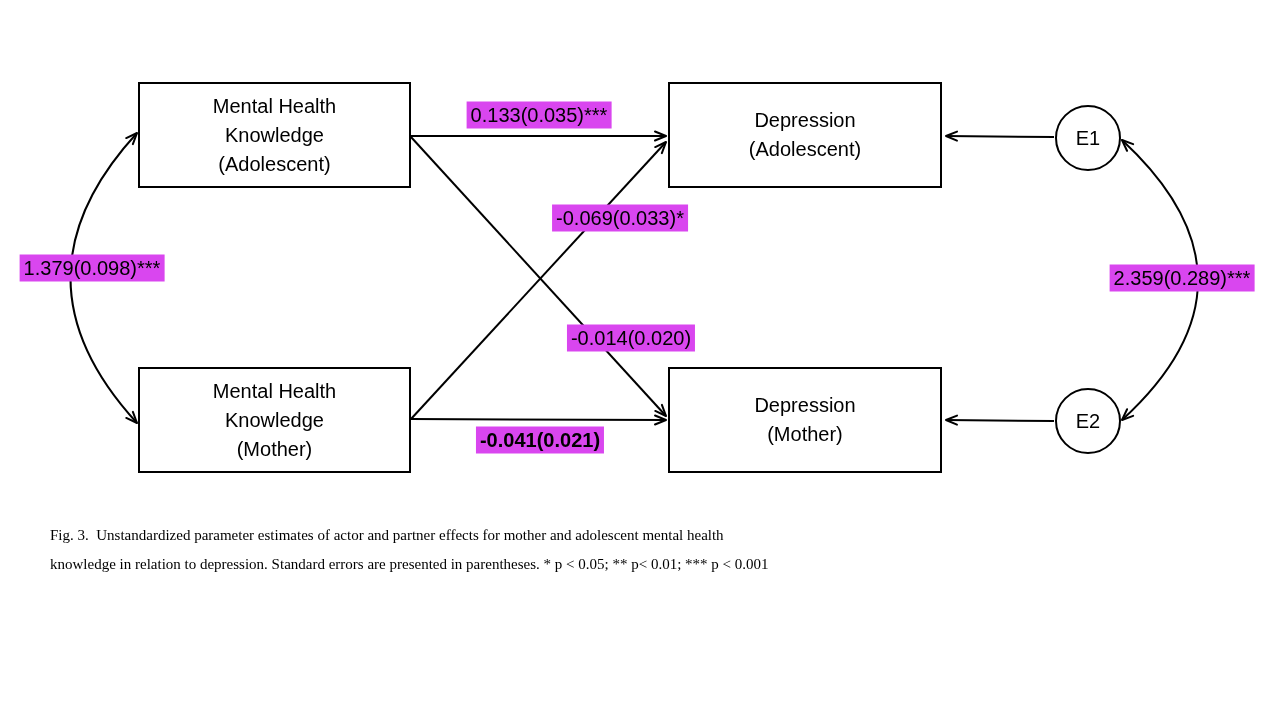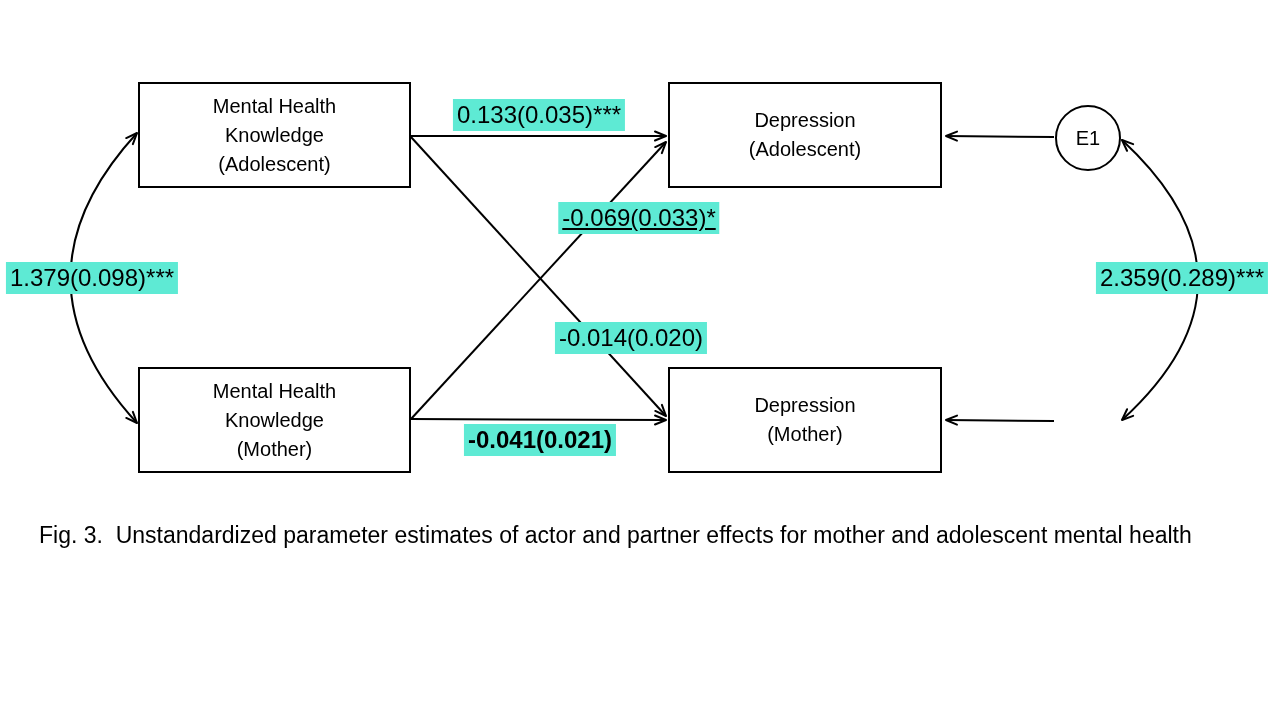--- a/index.html
+++ b/index.html
@@ -43,39 +43,39 @@
   }
   .box-tl { left: 138px; top: 82px;  width: 273px; height: 106px; }
   .box-tr { left: 668px; top: 82px;  width: 274px; height: 106px; }
   .box-bl { left: 138px; top: 367px; width: 273px; height: 106px; }
   .box-br { left: 668px; top: 367px; width: 274px; height: 106px; }
   .circ-e1 { left: 1055px; top: 105px; text-align: right; }
   .circ-e2 { left: 1055px; top: 388px; }
   .edge-label {
     position: absolute;
     transform: translate(-50%, -50%);
-    background: #5eead4;
+    background: #d946ef;
     padding: 2px 4px;
-    font-size: 24px;
+    font-size: 20px;
     white-space: nowrap;
     z-index: 1;
   }
   .lbl-p1   { left: 539px;  top: 115px; }
-  .lbl-p2   { left: 639px;  top: 218px; text-decoration: underline; }
+  .lbl-p2   { left: 620px;  top: 218px; }
   .lbl-p3   { left: 625px;  top: 338px; margin-left: 6px; }
   .lbl-p4   { left: 540px;  top: 440px; font-weight: bold; }
-  .lbl-cov1 { left: 92px;   top: 278px; }
+  .lbl-cov1 { left: 92px;   top: 268px; }
   .lbl-cov2 { left: 1182px; top: 278px; }
   .caption {
     position: absolute;
-    left: 39px;
+    left: 50px;
     top: 521px;
     width: 1185px;
-    font-family: Liberation Sans, sans-serif;
-    font-size: 23px;
+    font-family: Liberation Serif, serif;
+    font-size: 15px;
     line-height: 29px;
     z-index: 2;
   }
 </style>
 </head>
 <body>
 
 <div class="page">
 
   <svg class="connectors" width="1280" height="720" viewBox="0 0 1280 720">
@@ -128,18 +128,22 @@
 
   <div class="node box-br">
     <div>Depression</div>
     <div>(Mother)</div>
   </div>
 
   <div class="node circle circ-e1">
     <div>E1</div>
   </div>
 
+  <div class="node circle circ-e2">
+    <div>E2</div>
+  </div>
 
   <div class="caption">
     <div>Fig. 3.&nbsp; Unstandardized parameter estimates of actor and partner effects for mother and adolescent mental health</div>
+    <div>knowledge in relation to depression. Standard errors are presented in parentheses. * p &lt; 0.05; ** p&lt; 0.01; *** p &lt; 0.001</div>
   </div>
 
 </div>
 
 </body></html>

